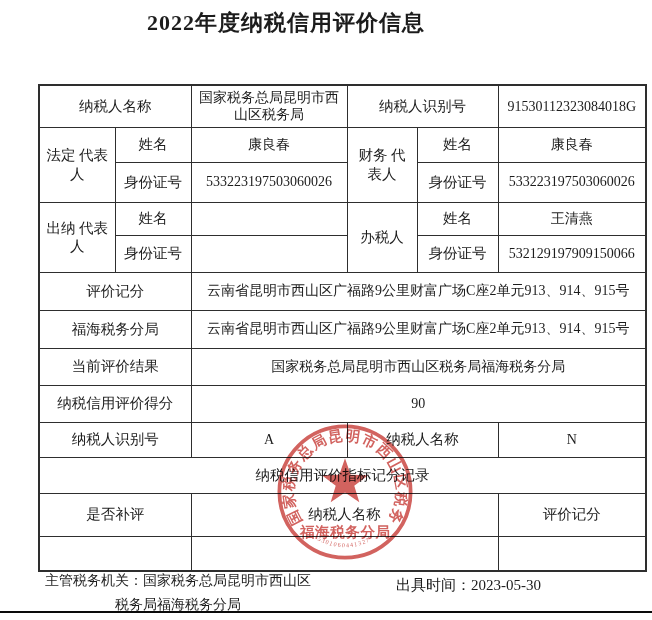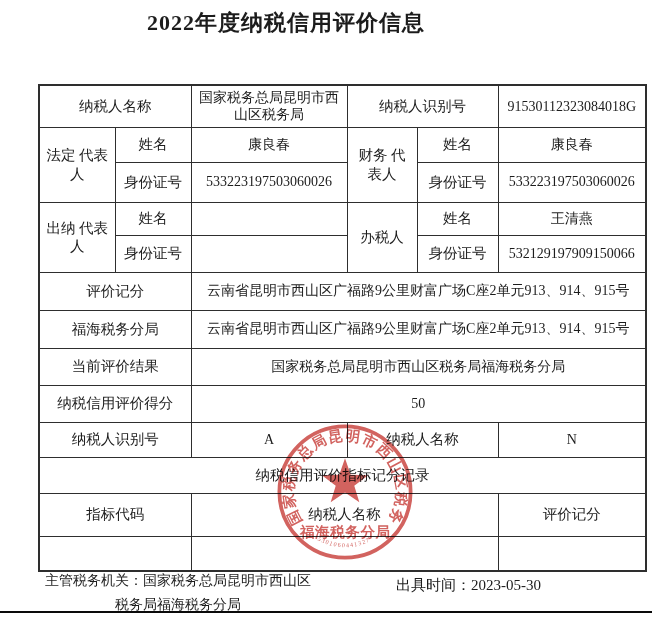--- a/index.html
+++ b/index.html
@@ -105,33 +105,33 @@
   <tr class="r7">
     <td colspan="2" class="lab">福海税务分局</td>
     <td colspan="4" class="val">云南省昆明市西山区广福路9公里财富广场C座2单元913、914、915号</td>
   </tr>
   <tr class="r8">
     <td colspan="2" class="lab">当前评价结果</td>
     <td colspan="4" class="val">国家税务总局昆明市西山区税务局福海税务分局</td>
   </tr>
   <tr class="r9">
     <td colspan="2" class="lab">纳税信用评价得分</td>
-    <td colspan="4" class="val">50</td>
+    <td colspan="4" class="val">90</td>
   </tr>
   <tr class="r10">
     <td colspan="2" class="lab">纳税人识别号</td>
     <td class="val">A</td>
     <td colspan="2" class="lab">纳税人名称</td>
     <td class="val">N</td>
   </tr>
   <tr class="r11">
     <td colspan="6" class="lab">纳税信用评价指标记分记录</td>
   </tr>
   <tr class="r12">
-    <td colspan="2" class="lab">指标代码</td>
+    <td colspan="2" class="lab">是否补评</td>
     <td colspan="3" class="lab">纳税人名称</td>
     <td class="lab">评价记分</td>
   </tr>
   <tr class="r13">
     <td colspan="2"></td>
     <td colspan="3"></td>
     <td></td>
   </tr>
 </tbody>
   </table>

